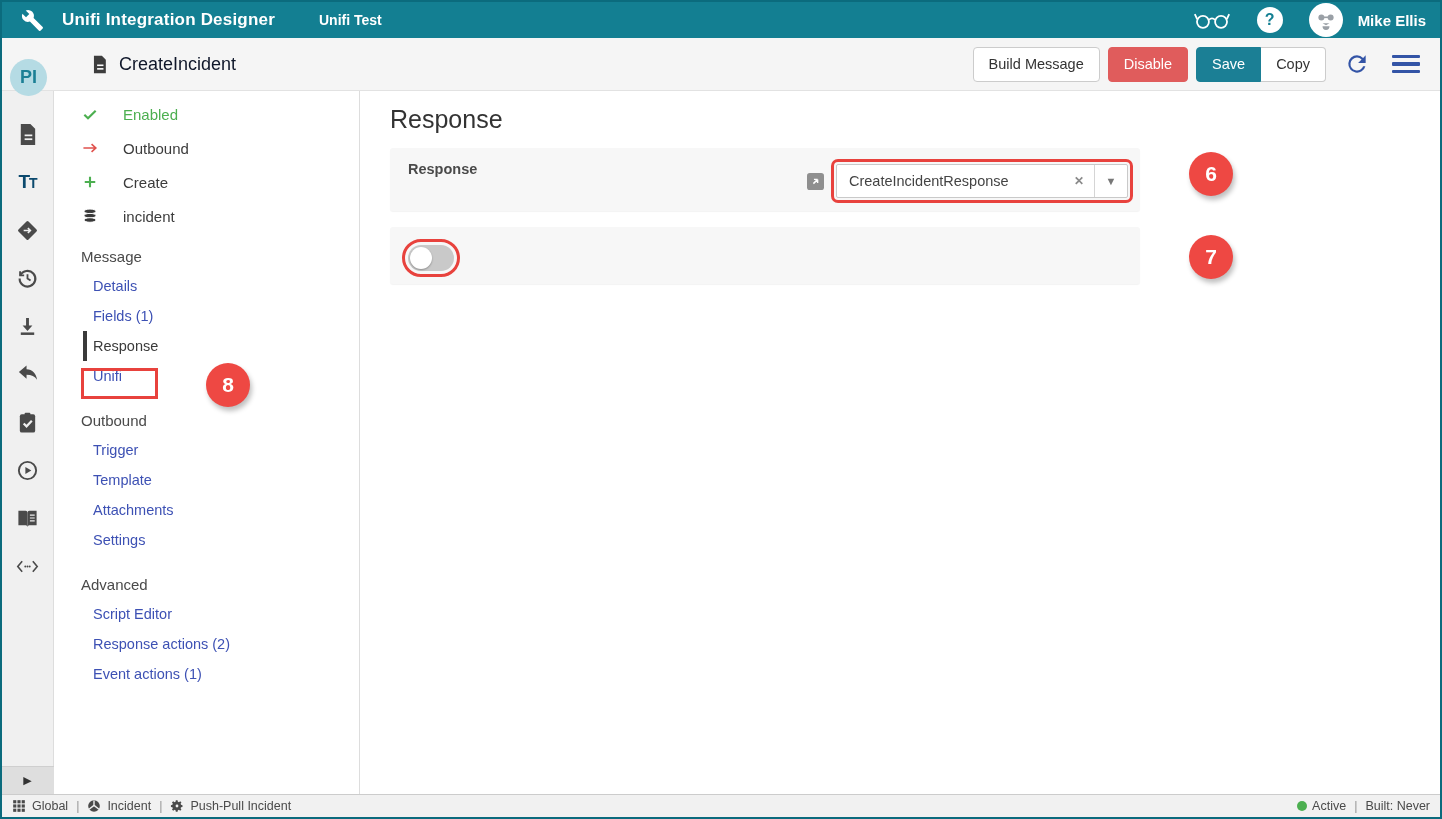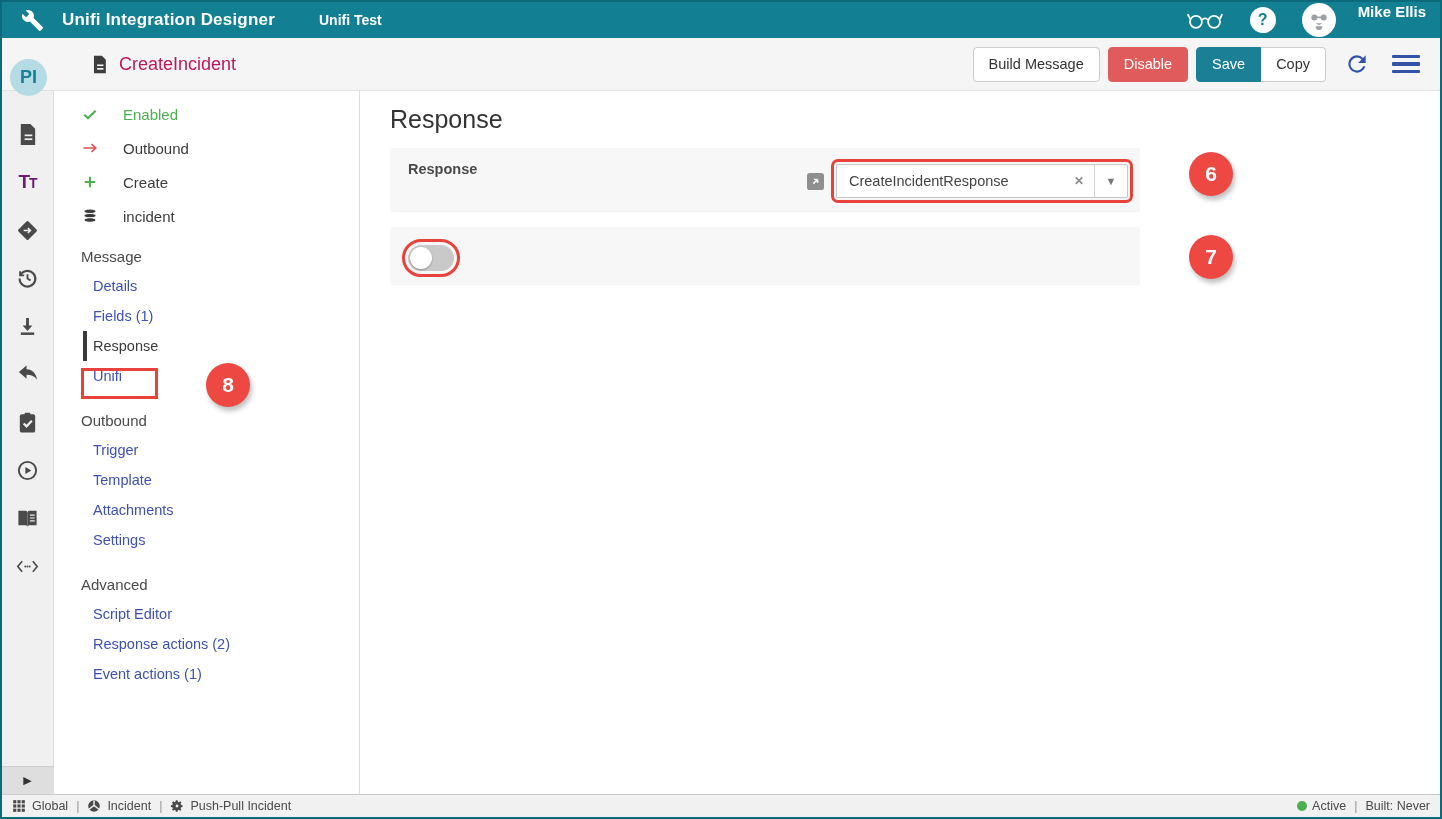--- a/index.html
+++ b/index.html
@@ -19,36 +19,36 @@
   .topbar .wrench { width:24px; height:24px; margin-right:18px; }
   .topbar .app-title { font-size:17px; font-weight:700; letter-spacing:.2px; }
   .topbar .app-subtitle { font-size:14px; font-weight:600; margin-left:44px; }
   .topbar .spacer { flex:1; }
   .topbar .glasses { width:38px; height:24px; margin-right:26px; cursor:pointer; }
   .help-circle {
     width:26px; height:26px; border-radius:50%; background:#fff; color:#137f92;
     font-size:16px; font-weight:700; display:flex; align-items:center; justify-content:center;
     margin-right:26px; cursor:pointer;
   }
-  .user-chip { display:flex; gap:22px; cursor:pointer; }
+  .user-chip { display:flex; align-items:center; gap:15px; cursor:pointer; }
   .user-avatar { width:34px; height:34px; border-radius:50%; background:#fff; display:flex; align-items:center; justify-content:center; overflow:hidden; }
   .user-name { font-size:15px; font-weight:600; }
 
   
   .headerbar {
     height:53px; background:#f5f5f5; border-bottom:1px solid #e2e2e2;
     display:flex; align-items:center; padding:0 14px 0 88px; flex:0 0 auto;
   }
   .ws-avatar {
     position:absolute; left:8px; top:57px; width:37px; height:37px; border-radius:50%;
     background:#b5dbe4; color:#1b7f95; font-weight:700; font-size:18px;
     display:flex; align-items:center; justify-content:center; z-index:5;
   }
   .doc-icon { width:19px; height:23px; margin-right:10px; }
-  .header-title { font-size:18px; font-weight:500; color:#be185d; }
+  .header-title { font-size:18px; font-weight:500; color:#0f172a; }
   .headerbar .spacer { flex:1; }
   .btn {
     height:35px; padding:0 15px; font-size:14.5px; font-family:inherit; border-radius:4px;
     border:1px solid #ccc; background:#fff; color:#333; cursor:pointer;
   }
   .btn-disable { background:#e05c5c; border-color:#e05c5c; color:#fff; margin-left:8px; }
   .btn-group { display:flex; margin-left:8px; }
   .btn-save { background:#1b7f95; border-color:#1b7f95; color:#fff; border-radius:4px 0 0 4px; }
   .btn-copy { border-radius:0 4px 4px 0; border-left:none; }
   .icon-btn { background:none; border:none; cursor:pointer; display:flex; align-items:center; }
@@ -58,21 +58,21 @@
   .menu-btn .bar { width:28px; height:3.5px; background:#3354a6; border-radius:1px; }
 
   
   .body { flex:1; display:flex; min-height:0; }
   .rail {
     width:52px; background:#f0f0f0; border-right:1px solid #ddd;
     display:flex; flex-direction:column; align-items:center; padding-top:19px; flex:0 0 auto;
   }
   .rail-icon { width:52px; height:48px; display:flex; align-items:center; justify-content:center; cursor:pointer; }
   .rail-icon svg { width:23px; height:23px; }
-  .tt-glyph { font-weight:700; color:#701a75; font-size:19px; letter-spacing:-1px; }
+  .tt-glyph { font-weight:700; color:#0c4a6e; font-size:19px; letter-spacing:-1px; }
   .tt-glyph small { font-size:14px; font-weight:700; }
   .rail-expander {
     margin-top:auto; width:52px; height:28px; background:#dedede; border-top:1px solid #cfcfcf;
     display:flex; align-items:center; justify-content:center; cursor:pointer;
     color:#333; font-size:11px;
   }
 
   
   .nav {
     width:306px; border-right:1px solid #ddd; padding:6px 0 0 27px;

